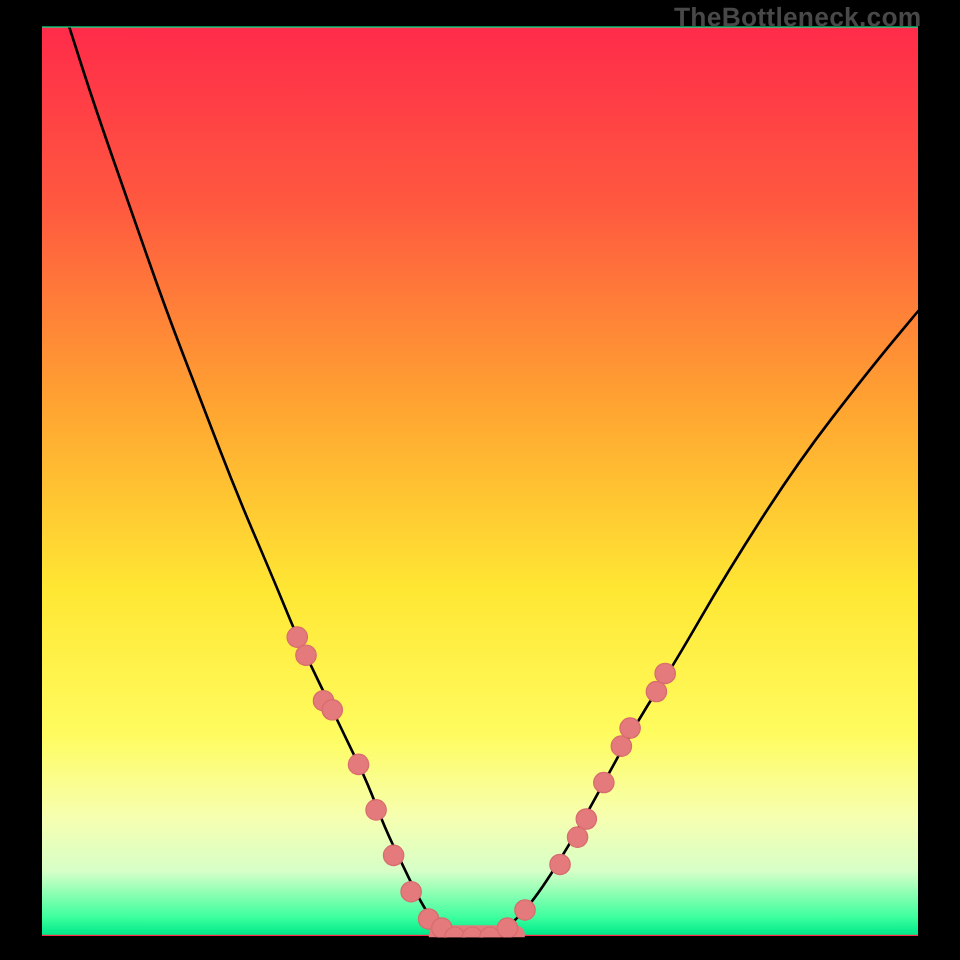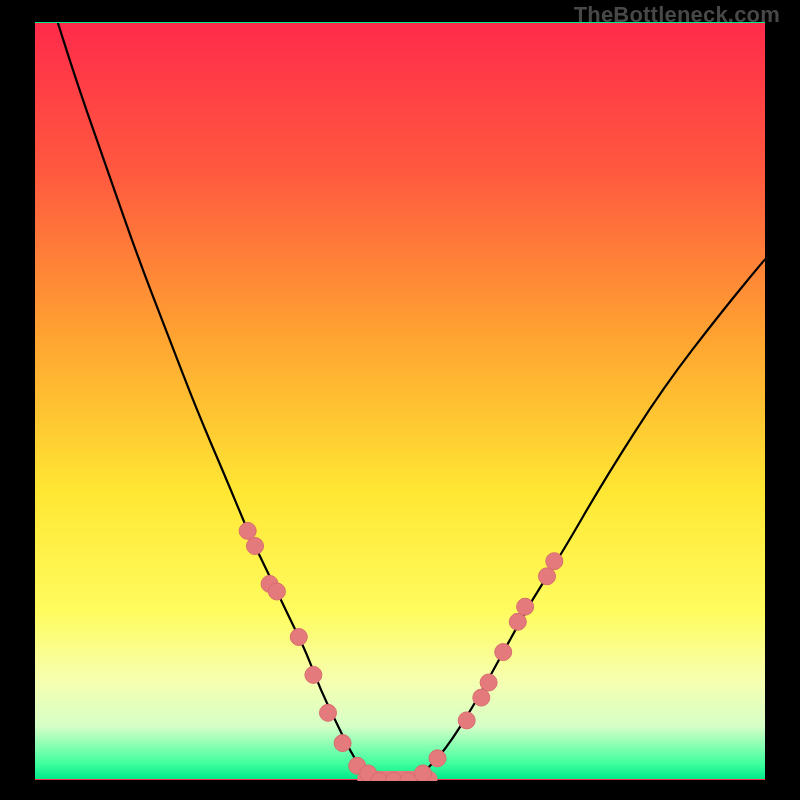--- a/index.html
+++ b/index.html
@@ -60,14 +60,14 @@
         <circle cx="430.7" cy="697.4" r="8.5" fill="#e47a7c" stroke="#d86c6e" stroke-width="1"></circle>
         <circle cx="445.3" cy="674.6" r="8.5" fill="#e47a7c" stroke="#d86c6e" stroke-width="1"></circle>
         <circle cx="452.6" cy="659.5" r="8.5" fill="#e47a7c" stroke="#d86c6e" stroke-width="1"></circle>
         <circle cx="467.2" cy="629.1" r="8.5" fill="#e47a7c" stroke="#d86c6e" stroke-width="1"></circle>
         <circle cx="481.8" cy="598.8" r="8.5" fill="#e47a7c" stroke="#d86c6e" stroke-width="1"></circle>
         <circle cx="489.1" cy="583.7" r="8.5" fill="#e47a7c" stroke="#d86c6e" stroke-width="1"></circle>
         <circle cx="511.0" cy="553.3" r="8.5" fill="#e47a7c" stroke="#d86c6e" stroke-width="1"></circle>
         <circle cx="518.3" cy="538.2" r="8.5" fill="#e47a7c" stroke="#d86c6e" stroke-width="1"></circle>
       </svg>
     </div>
-  <div class="watermark" id="watermark" style="right: 20px; top: 2px;">TheBottleneck.com</div>
+  <div class="watermark" id="watermark" style="right: 32px; top: 2px;">TheBottleneck.com</div>
 </div>
 
 </body></html>

